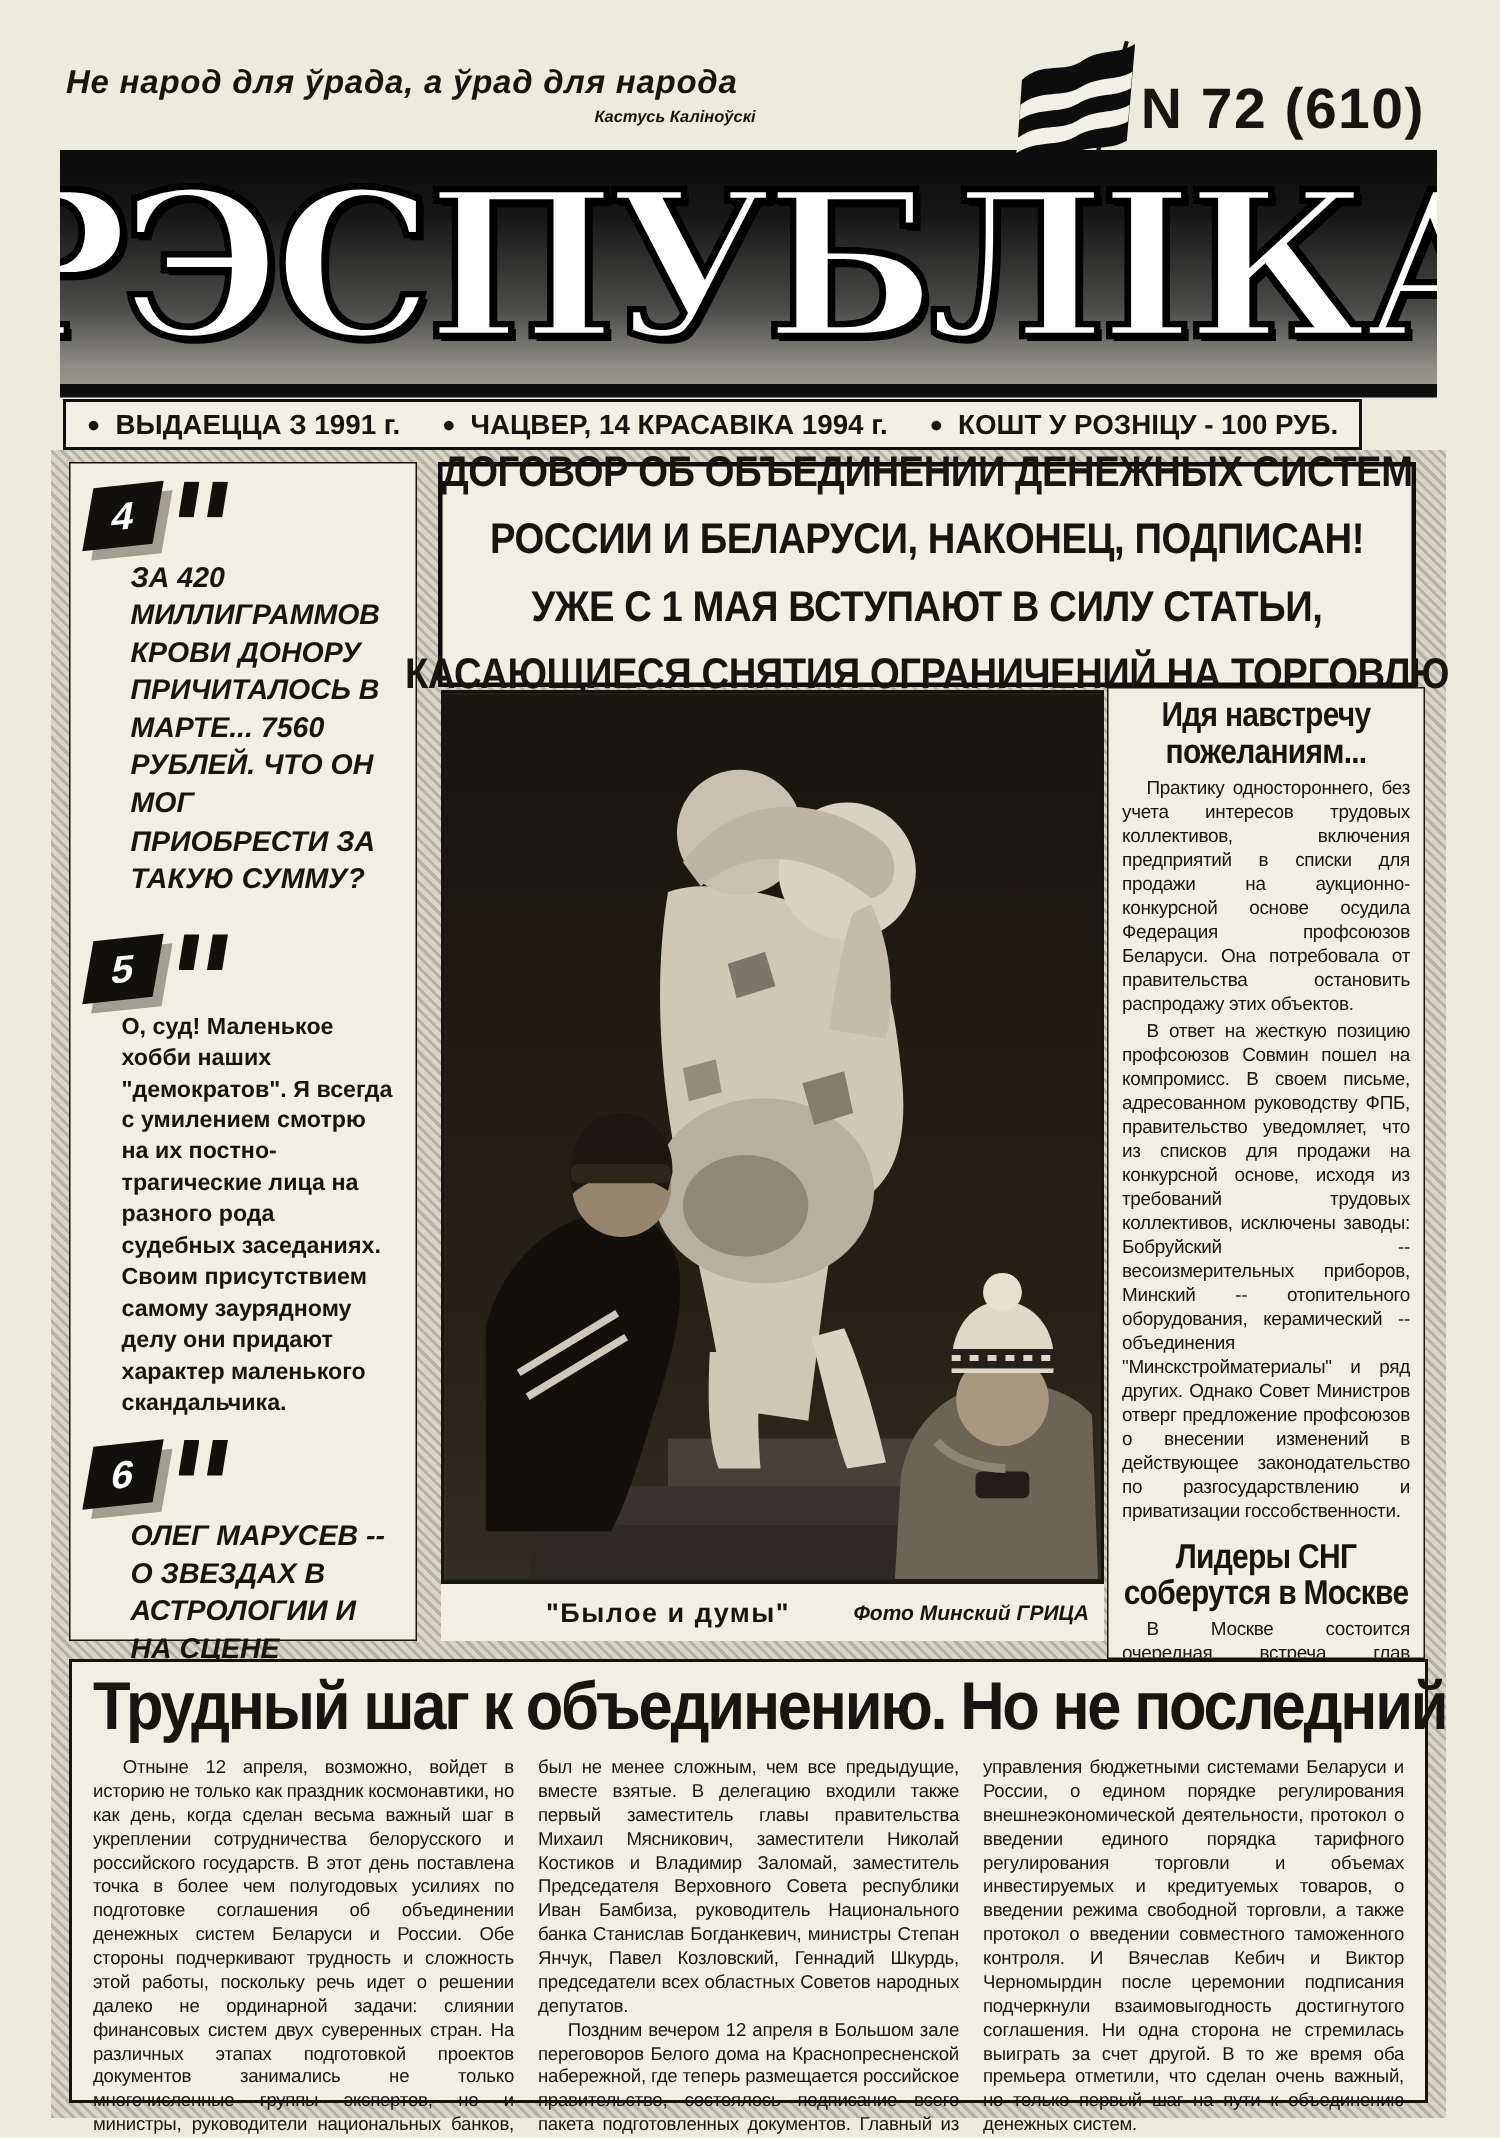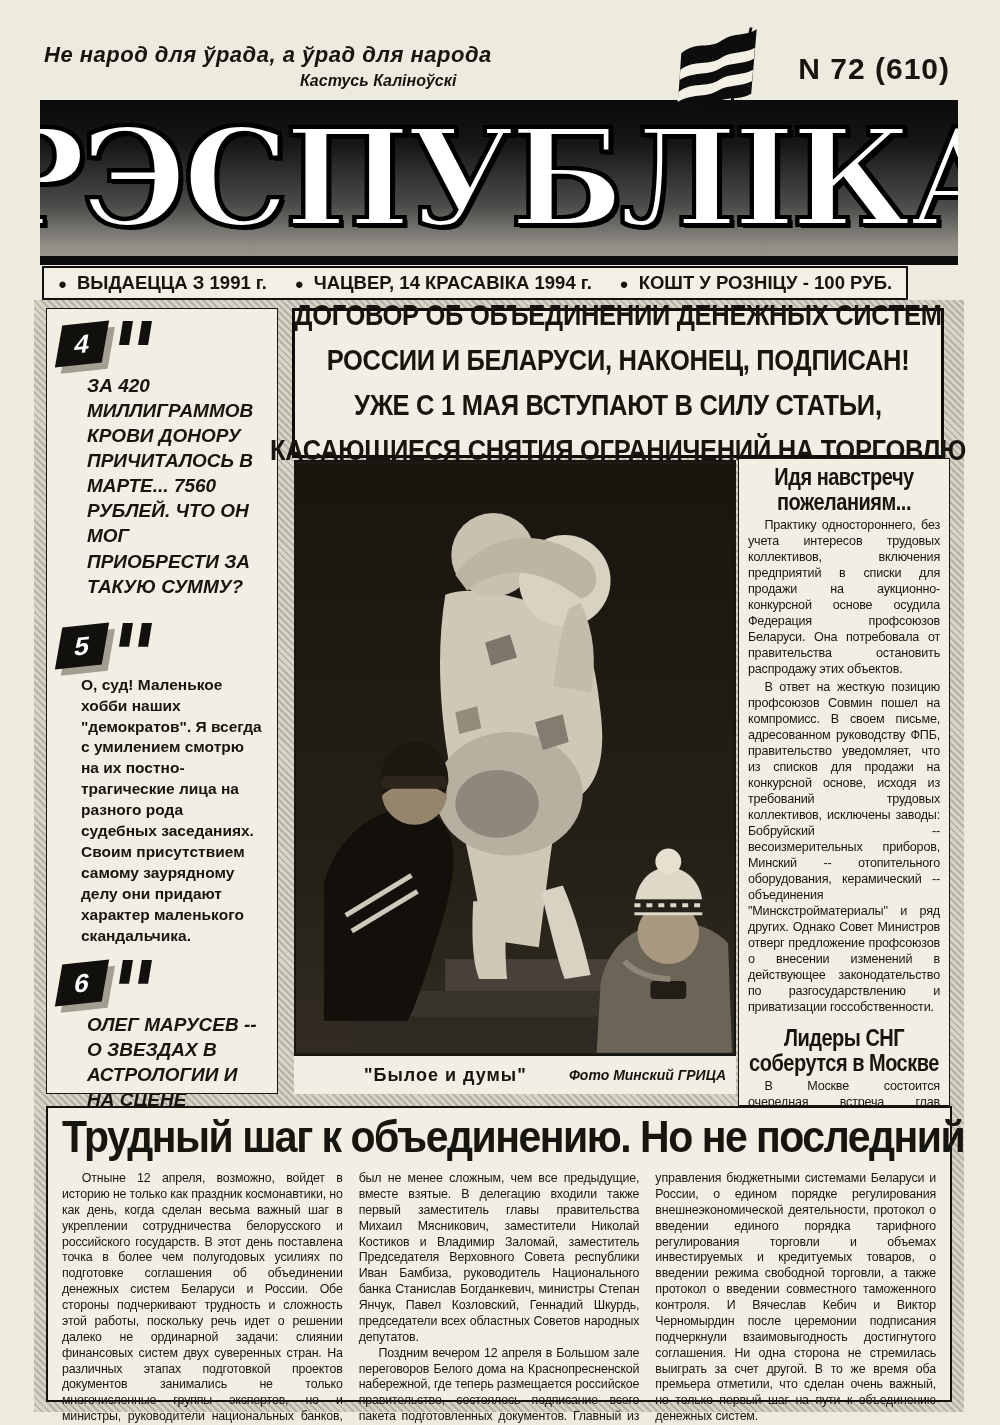--- a/index.html
+++ b/index.html
@@ -11,26 +11,26 @@
     color:#17150f;
     overflow:hidden;
     text-decoration:underline;
   }
   
   .motto{
     position:absolute;left:44px;top:42px;width:560px;
     font-style:italic;font-weight:bold;font-size:22px;letter-spacing:.5px;
   }
   .motto-author{
-    position:absolute;left:300px;top:72px;width:300px;
-    font-style:italic;font-weight:bold;font-size:16px;
+    position:absolute;left:300px;top:72px;width:300px;text-align:center;
+    font-style:italic;font-weight:bold;font-size:11px;
   }
   .issue-no{
     position:absolute;right:50px;top:52px;
-    font-weight:bold;font-size:30px;letter-spacing:1px;text-align:center;
+    font-weight:bold;font-size:38px;letter-spacing:1px;text-align:center;
   }
   .flag-icon{position:absolute;left:676px;top:22px;width:86px;height:92px;z-index:5;}
   
   .masthead{
     position:absolute;left:40px;top:100px;width:918px;height:156px;
     background:linear-gradient(180deg,#0b0b0b 0%,#161616 28%,#4c4c4a 68%,#8d8b83 92%,#98958c 100%);
     border-bottom:9px solid #0d0d0d;
     display:flex;align-items:center;justify-content:center;
     overflow:hidden;
   }

